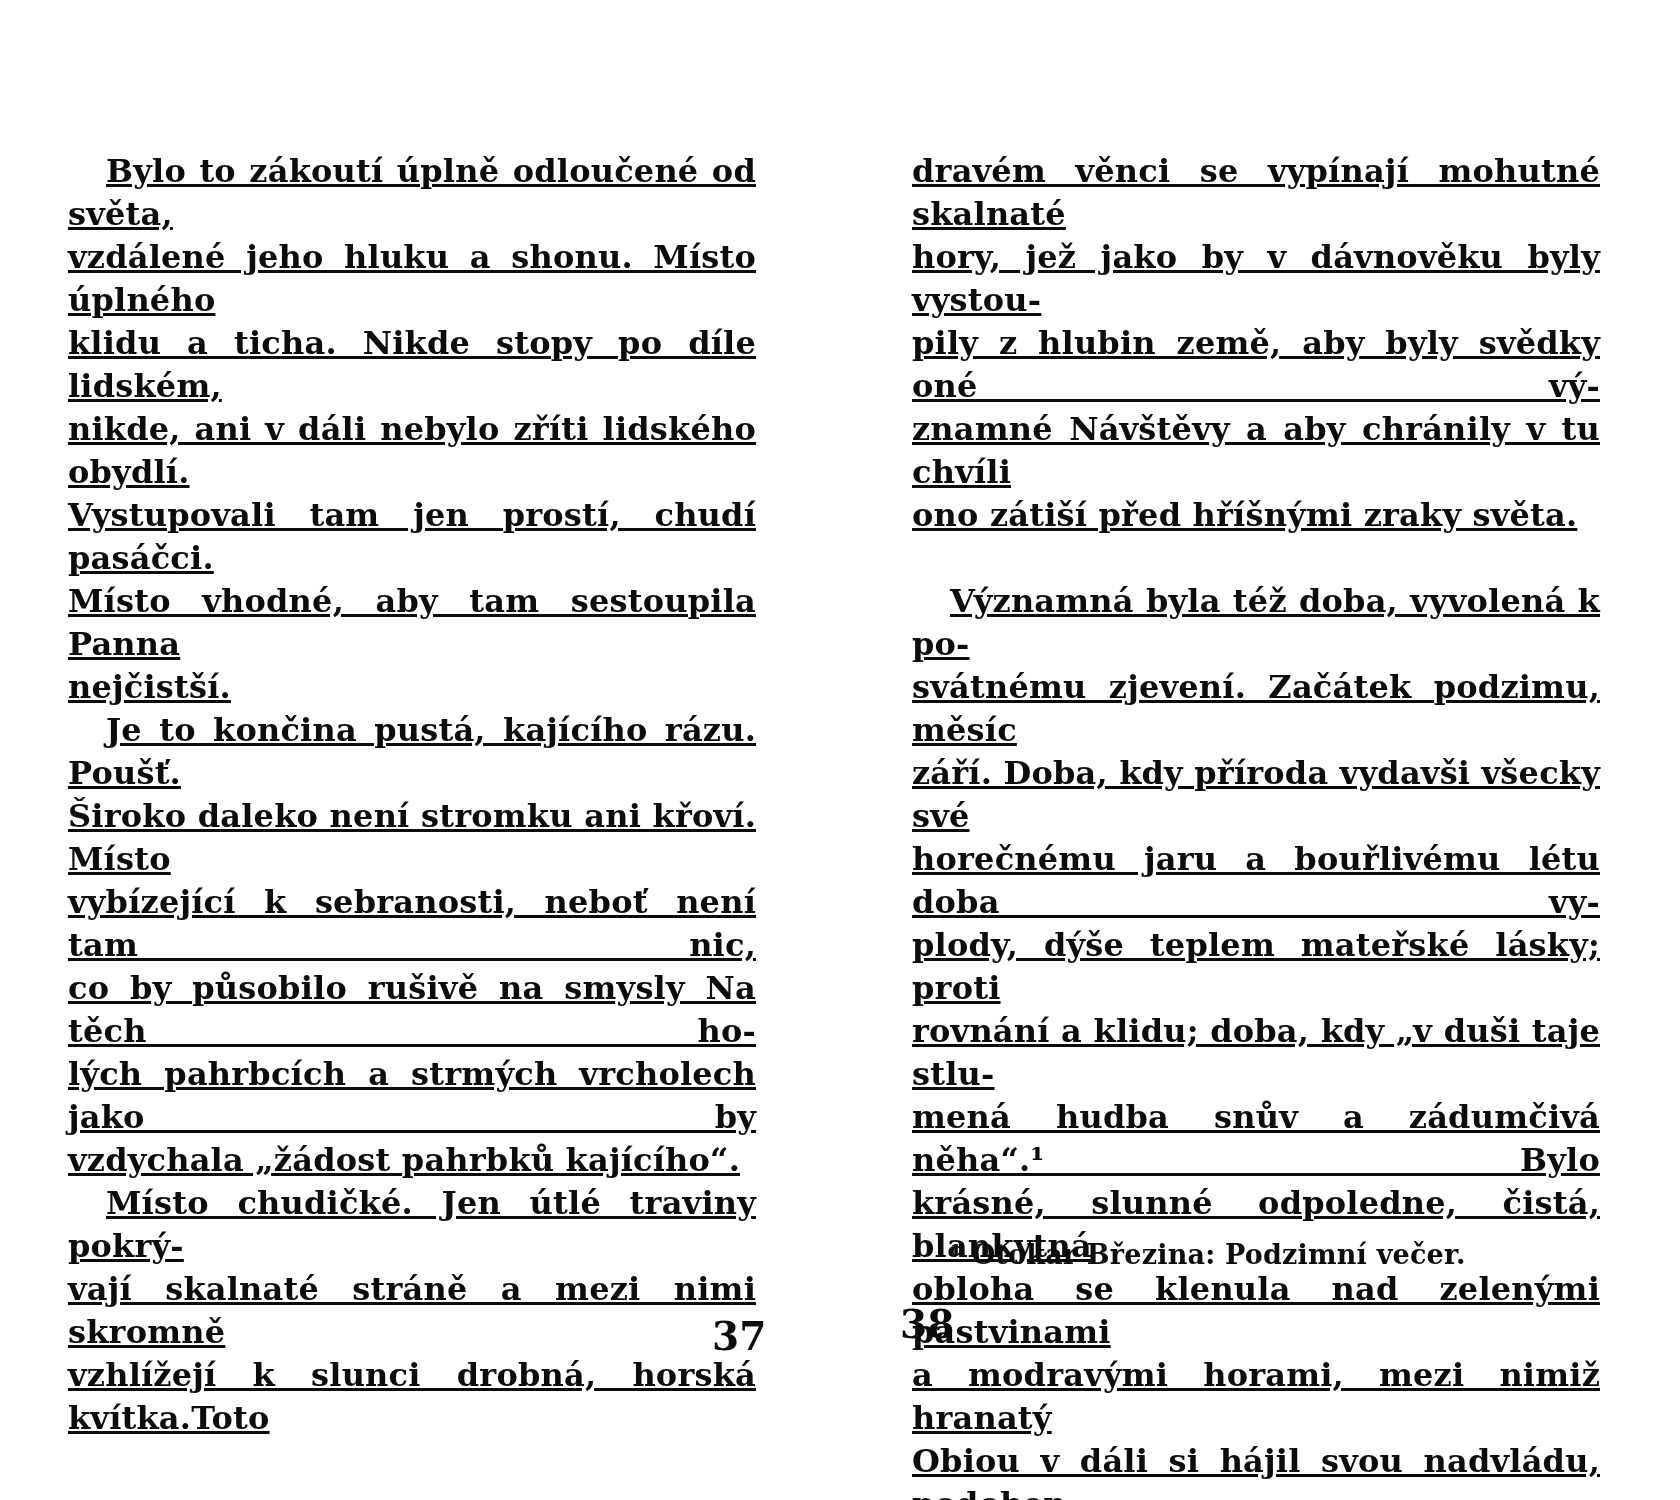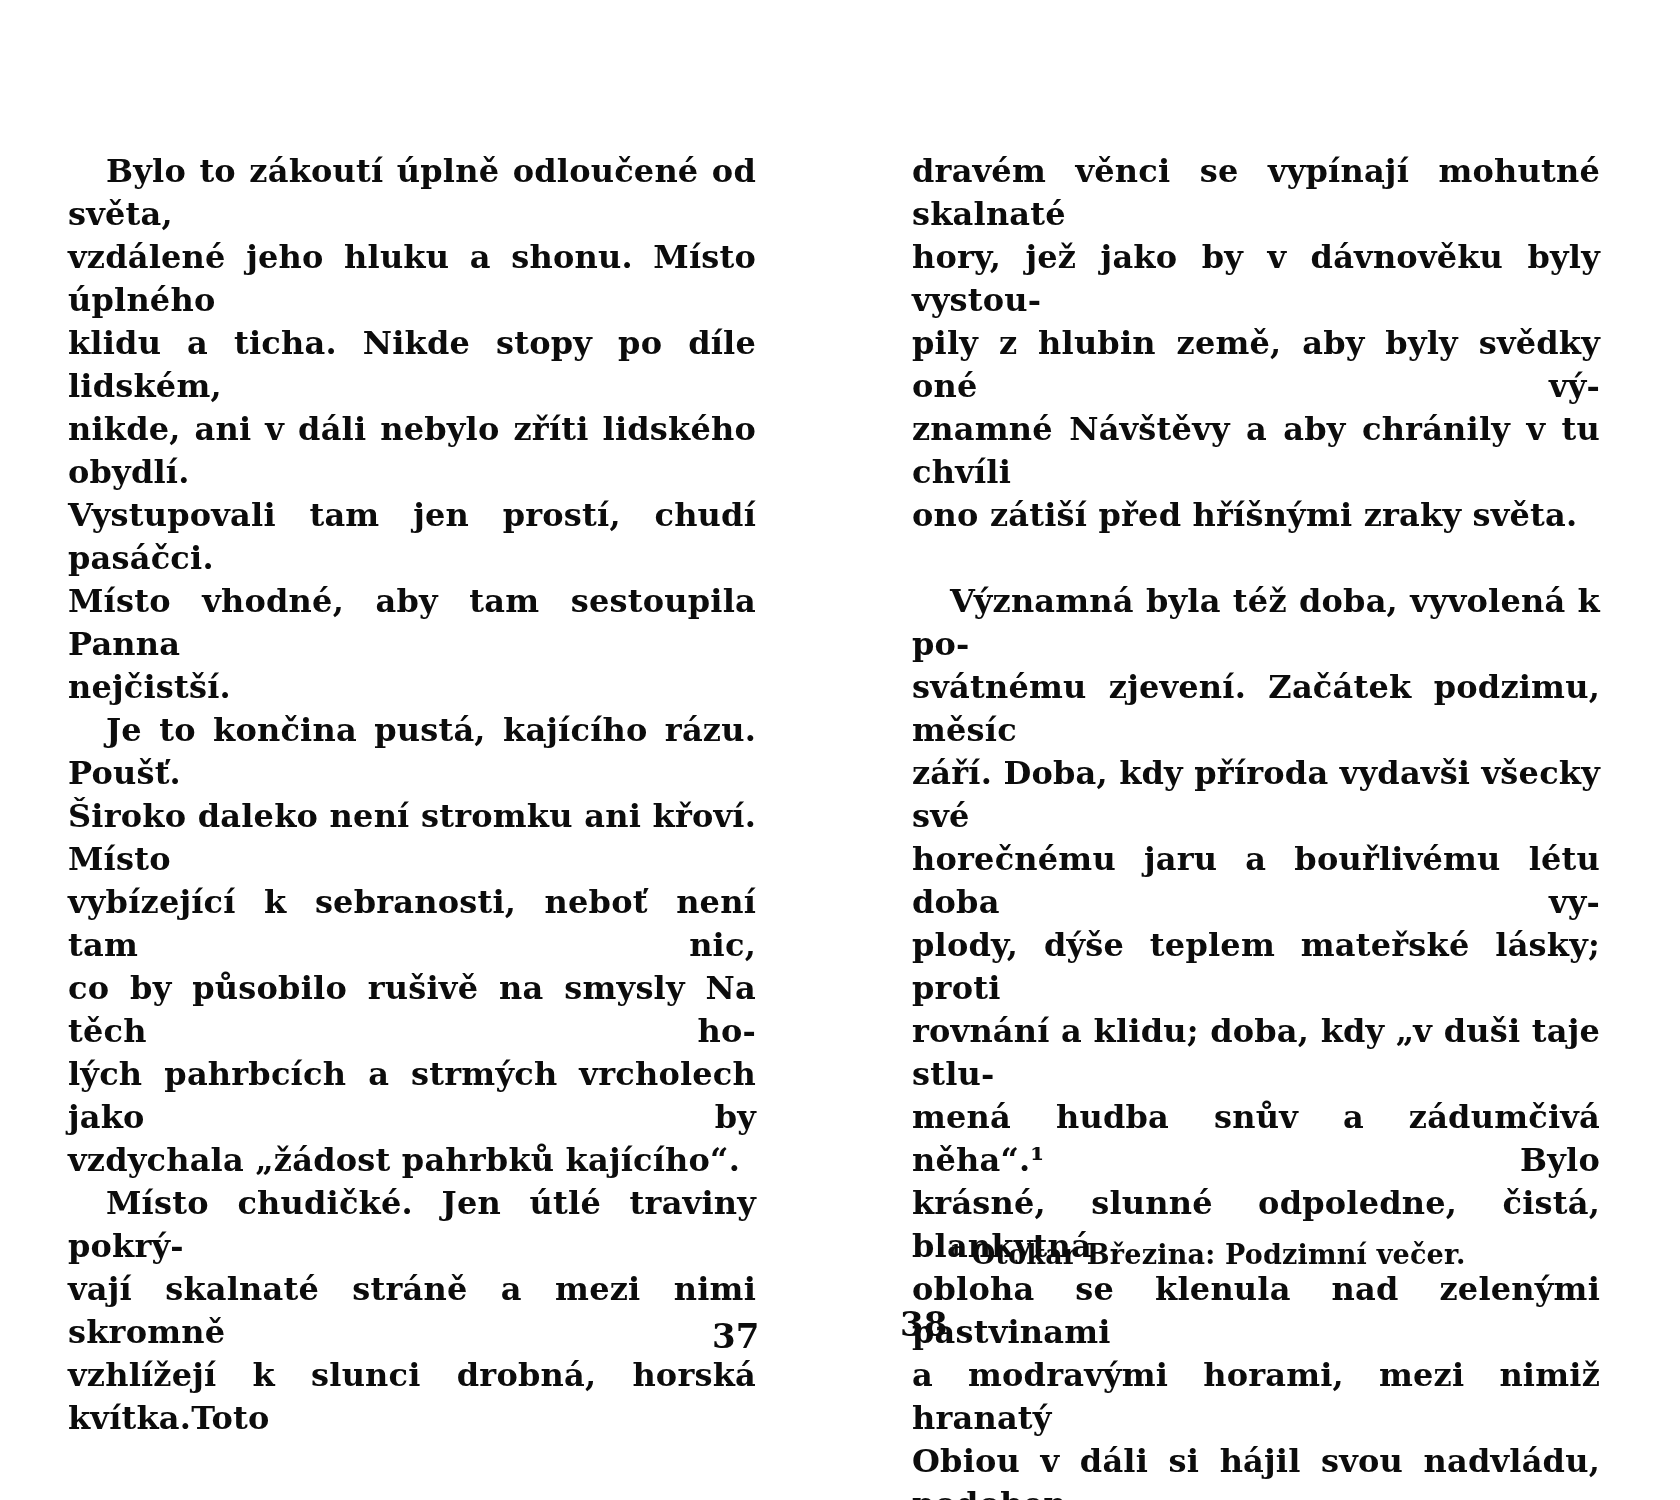--- a/index.html
+++ b/index.html
@@ -20,40 +20,40 @@
   .text-column {
     position: absolute;
     top: 150px;
     width: 688px;
     font-size: 32px;
     line-height: 43px;
     letter-spacing: 0.2px;
   }
   .column-left  { left: 68px;  }
   .column-right { left: 912px; }
-  .para { margin: 0; }
+  .para { margin: 0; text-decoration: underline; }
   .para.gap { margin-top: 43px; }
   .line {
     text-align: justify;
     text-align-last: justify;
     white-space: normal;
   }
   .line.end { text-align-last: left; }
   .line.indent { text-indent: 38px; }
   .footnote {
     position: absolute;
     left: 950px;
     top: 1240px;
     font-size: 27px;
     line-height: 30px;
     letter-spacing: 0.2px;
   }
   .page-number {
     position: absolute;
-    font-size: 34px;
+    font-size: 39px;
     line-height: 36px;
   }
   .page-number-left  { left: 712px; top: 1318px; }
   .page-number-right { left: 900px; top: 1306px; }
 </style>
 </head>
 <body>
 
 <div class="spread">
 

